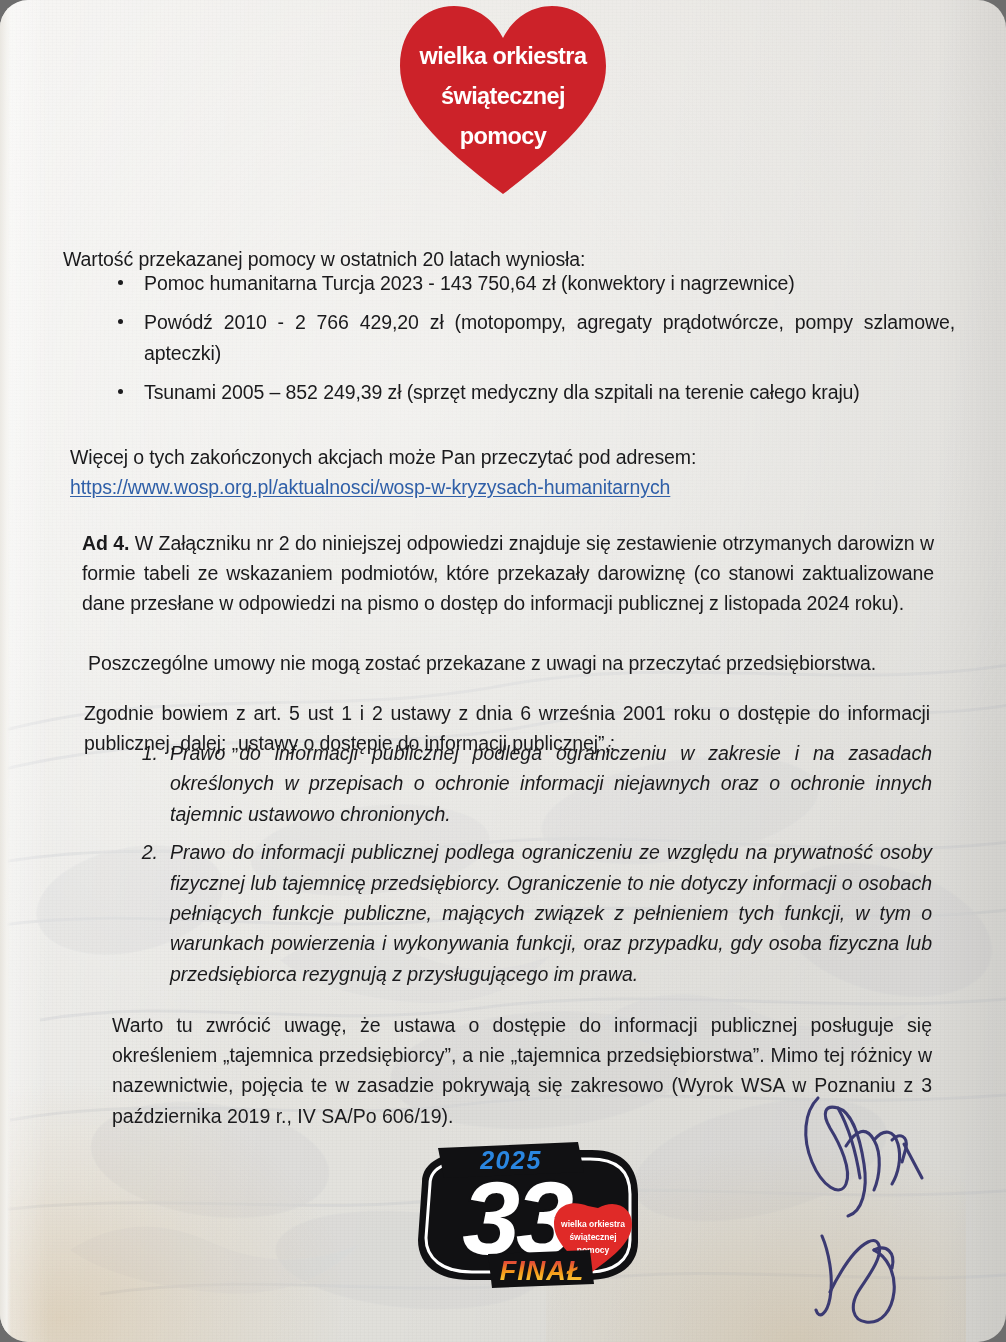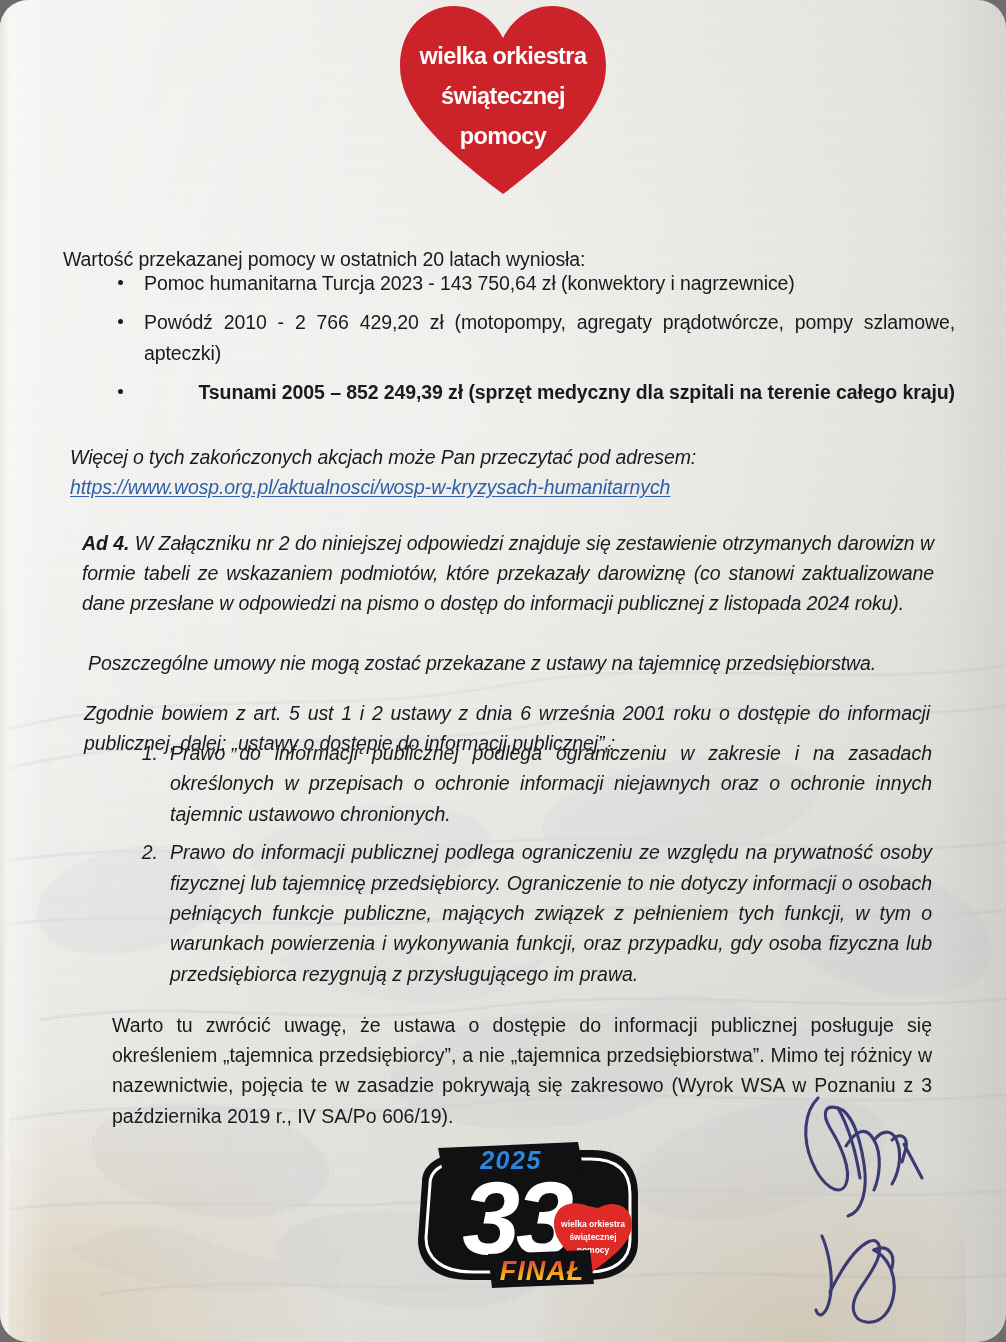--- a/index.html
+++ b/index.html
@@ -107,31 +107,30 @@
     letter-spacing: -0.1px;
   }
   ul.bullets > li::before {
     content: "";
     position: absolute;
     left: 8px; top: 12px;
     width: 5px; height: 5px;
     border-radius: 50%;
     background: #1c1c1e;
   }
-  ul.bullets > li.nojust { text-align: right; font-weight: bold; }
+  ul.bullets > li.nojust { text-align: left; }
 
   .para {
     position: absolute;
     width: 870px;
     font-size: 19.5px;
     line-height: 1.56;
     text-align: justify;
     text-justify: inter-word;
     letter-spacing: -0.1px;
-    font-style: italic;
   }
   .p-link   { left: 70px; top: 422px; width: 862px; }
   .p-ad13   { left: 82px; top: 508px; width: 852px; }
   .p-umowy  { left: 88px; top: 628px; width: 846px; text-align: left; }
   .p-zgodnie{ left: 84px; top: 678px; width: 846px; }
 
   a.url {
     color: #2f5fa8;
     text-decoration: underline;
     text-underline-offset: 2px;
@@ -261,21 +260,21 @@
 
     <p class="para p-link">
       <span>Więcej o tych zakończonych akcjach może Pan przeczytać pod adresem:</span><br>
       <a class="url" href="#">https://www.wosp.org.pl/aktualnosci/wosp-w-kryzysach-humanitarnych</a>
     </p>
 
     <p class="para p-ad13">
       <span class="b">Ad 4.</span><span> W Załączniku nr 2 do niniejszej odpowiedzi znajduje się zestawienie otrzymanych darowizn w formie tabeli ze wskazaniem podmiotów, które przekazały darowiznę (co stanowi zaktualizowane dane przesłane w odpowiedzi na pismo o dostęp do informacji publicznej z listopada 2024 roku).</span>
     </p>
 
-    <p class="para p-umowy">Poszczególne umowy nie mogą zostać przekazane z ustawy na tajemnicę przedsiębiorstwa.</p>
+    <p class="para p-umowy">Poszczególne umowy nie mogą zostać przekazane z uwagi na przeczytać przedsiębiorstwa.</p>
 
     <p class="para p-zgodnie">Zgodnie bowiem z art. 5 ust 1 i 2 ustawy z dnia 6 września 2001 roku o dostępie do informacji publicznej, dalej: „ustawy o dostępie do informacji publicznej”,:</p>
 
     <ol class="lawlist">
       <li>
         <span class="num">1.</span>
         <span>Prawo do informacji publicznej podlega ograniczeniu w zakresie i na zasadach określonych w przepisach o ochronie informacji niejawnych oraz o ochronie innych tajemnic ustawowo chronionych.</span>
       </li>
       <li>
         <span class="num">2.</span>

